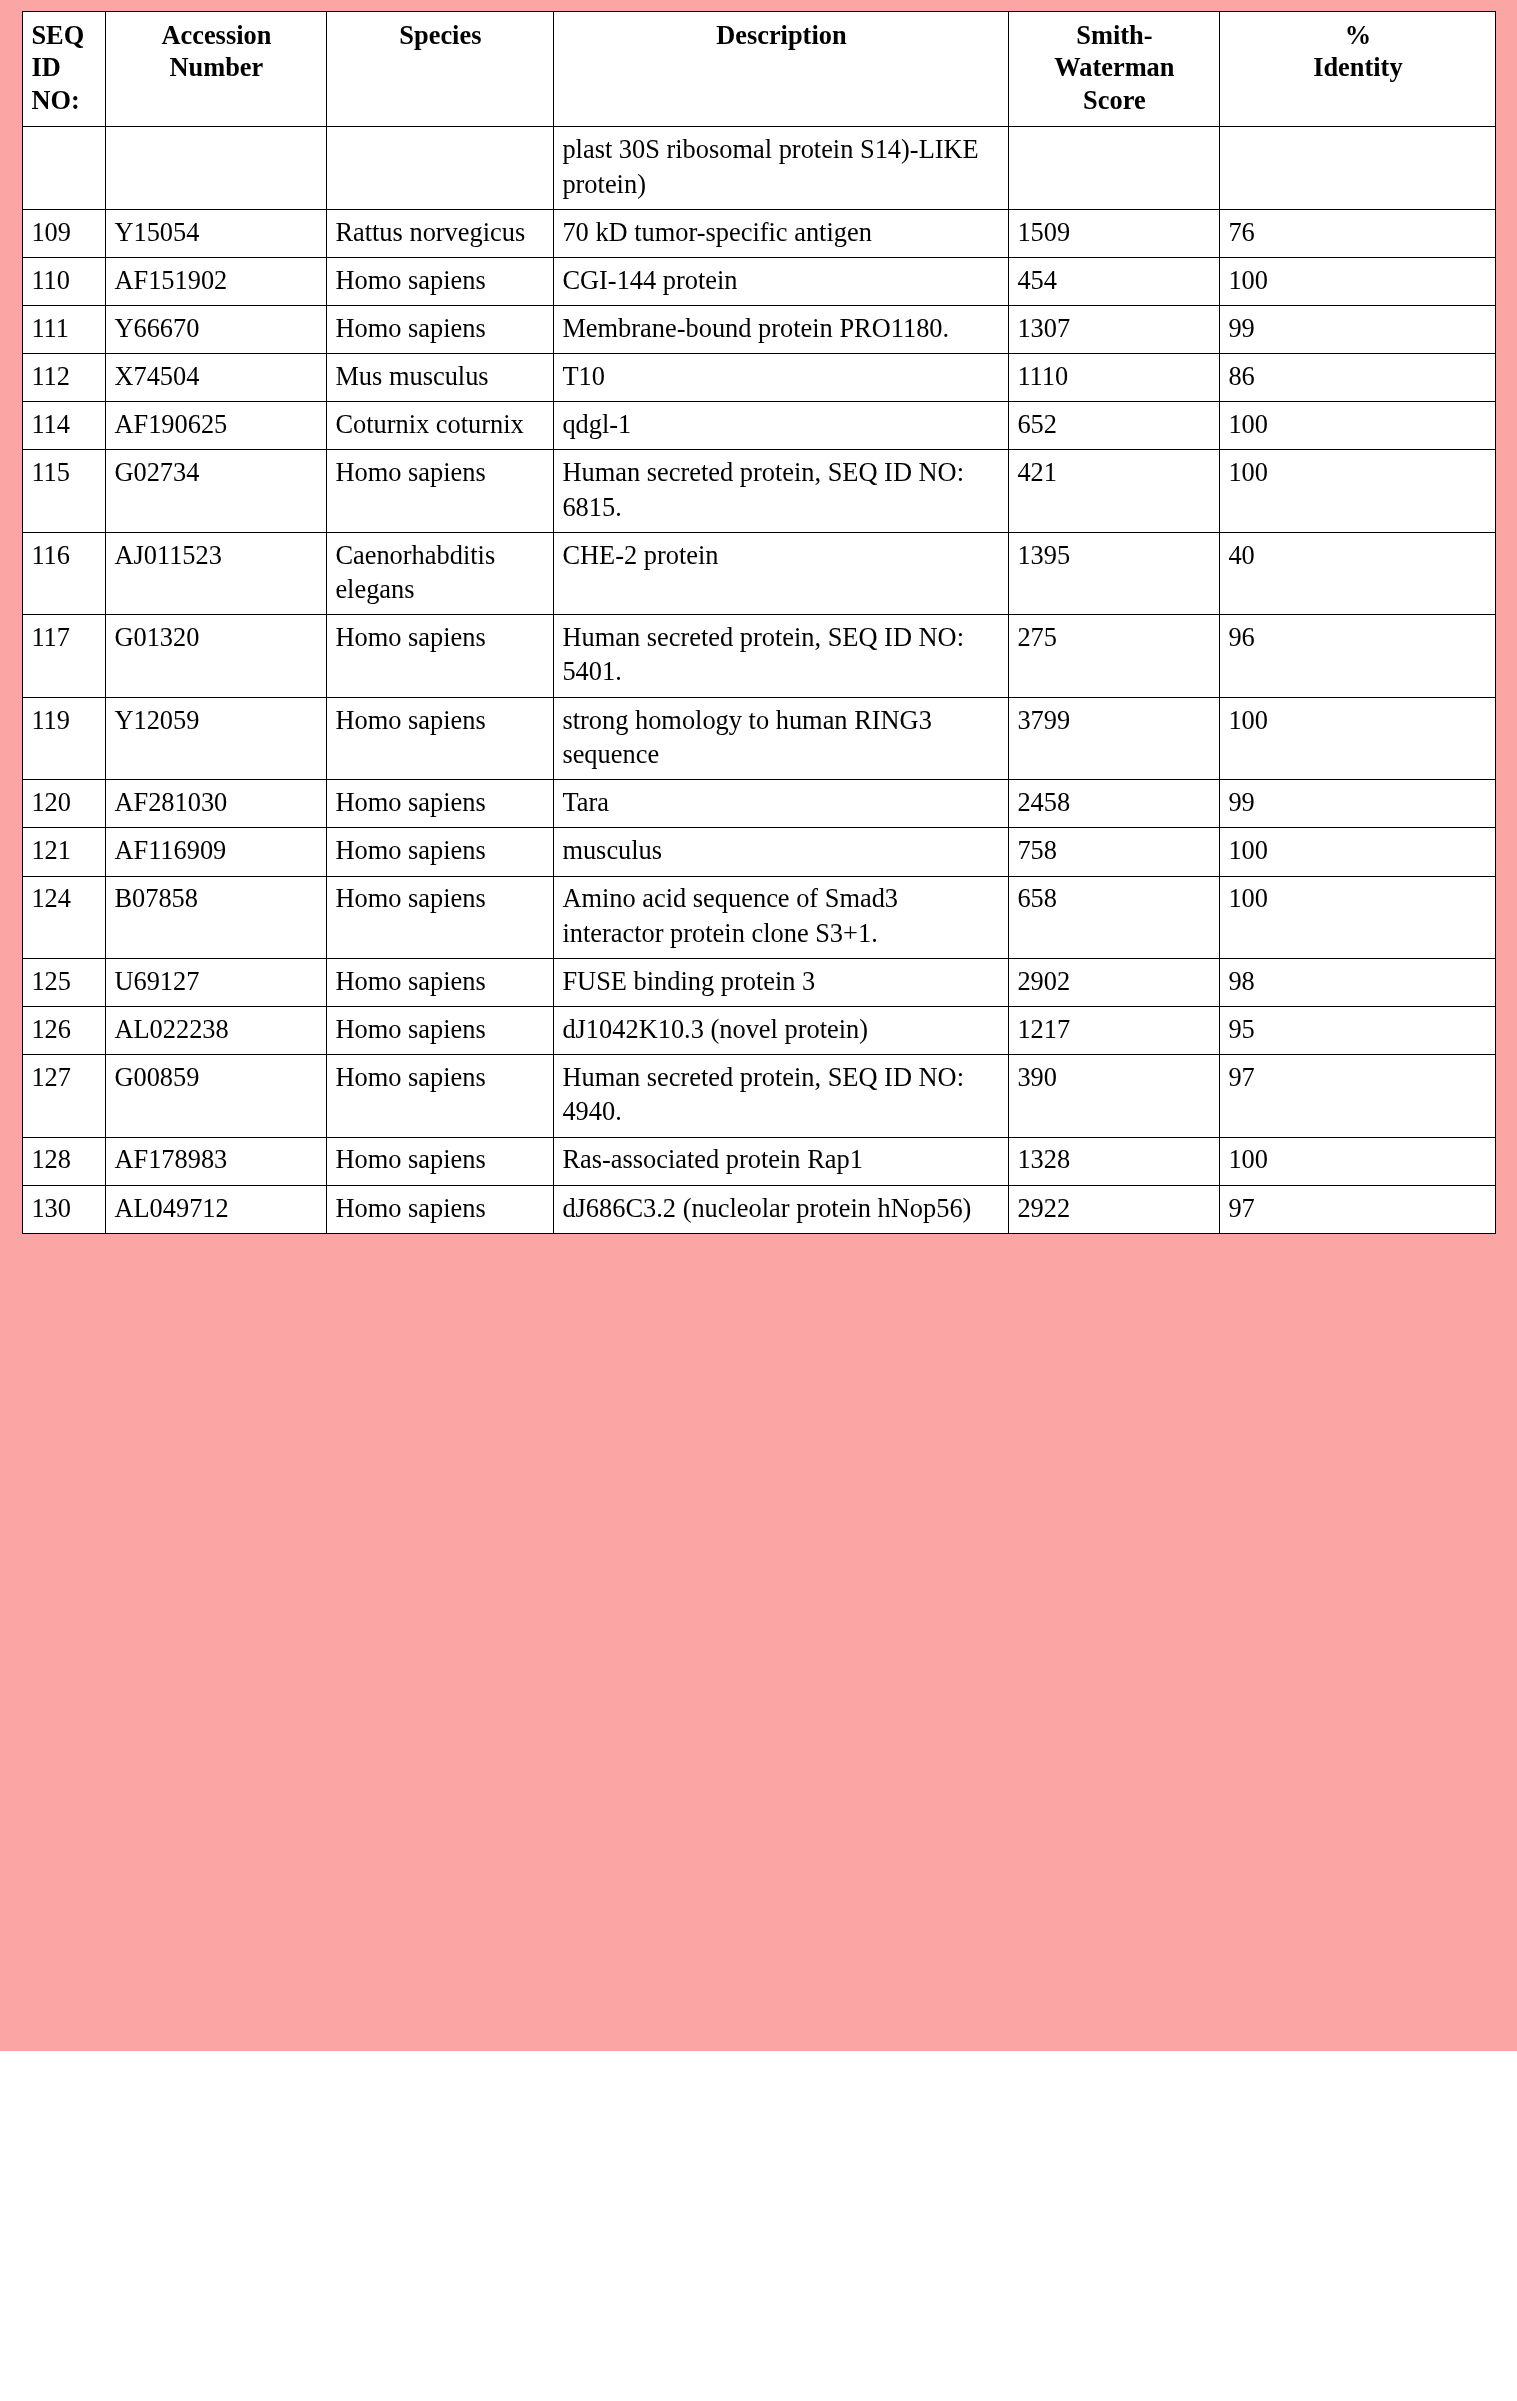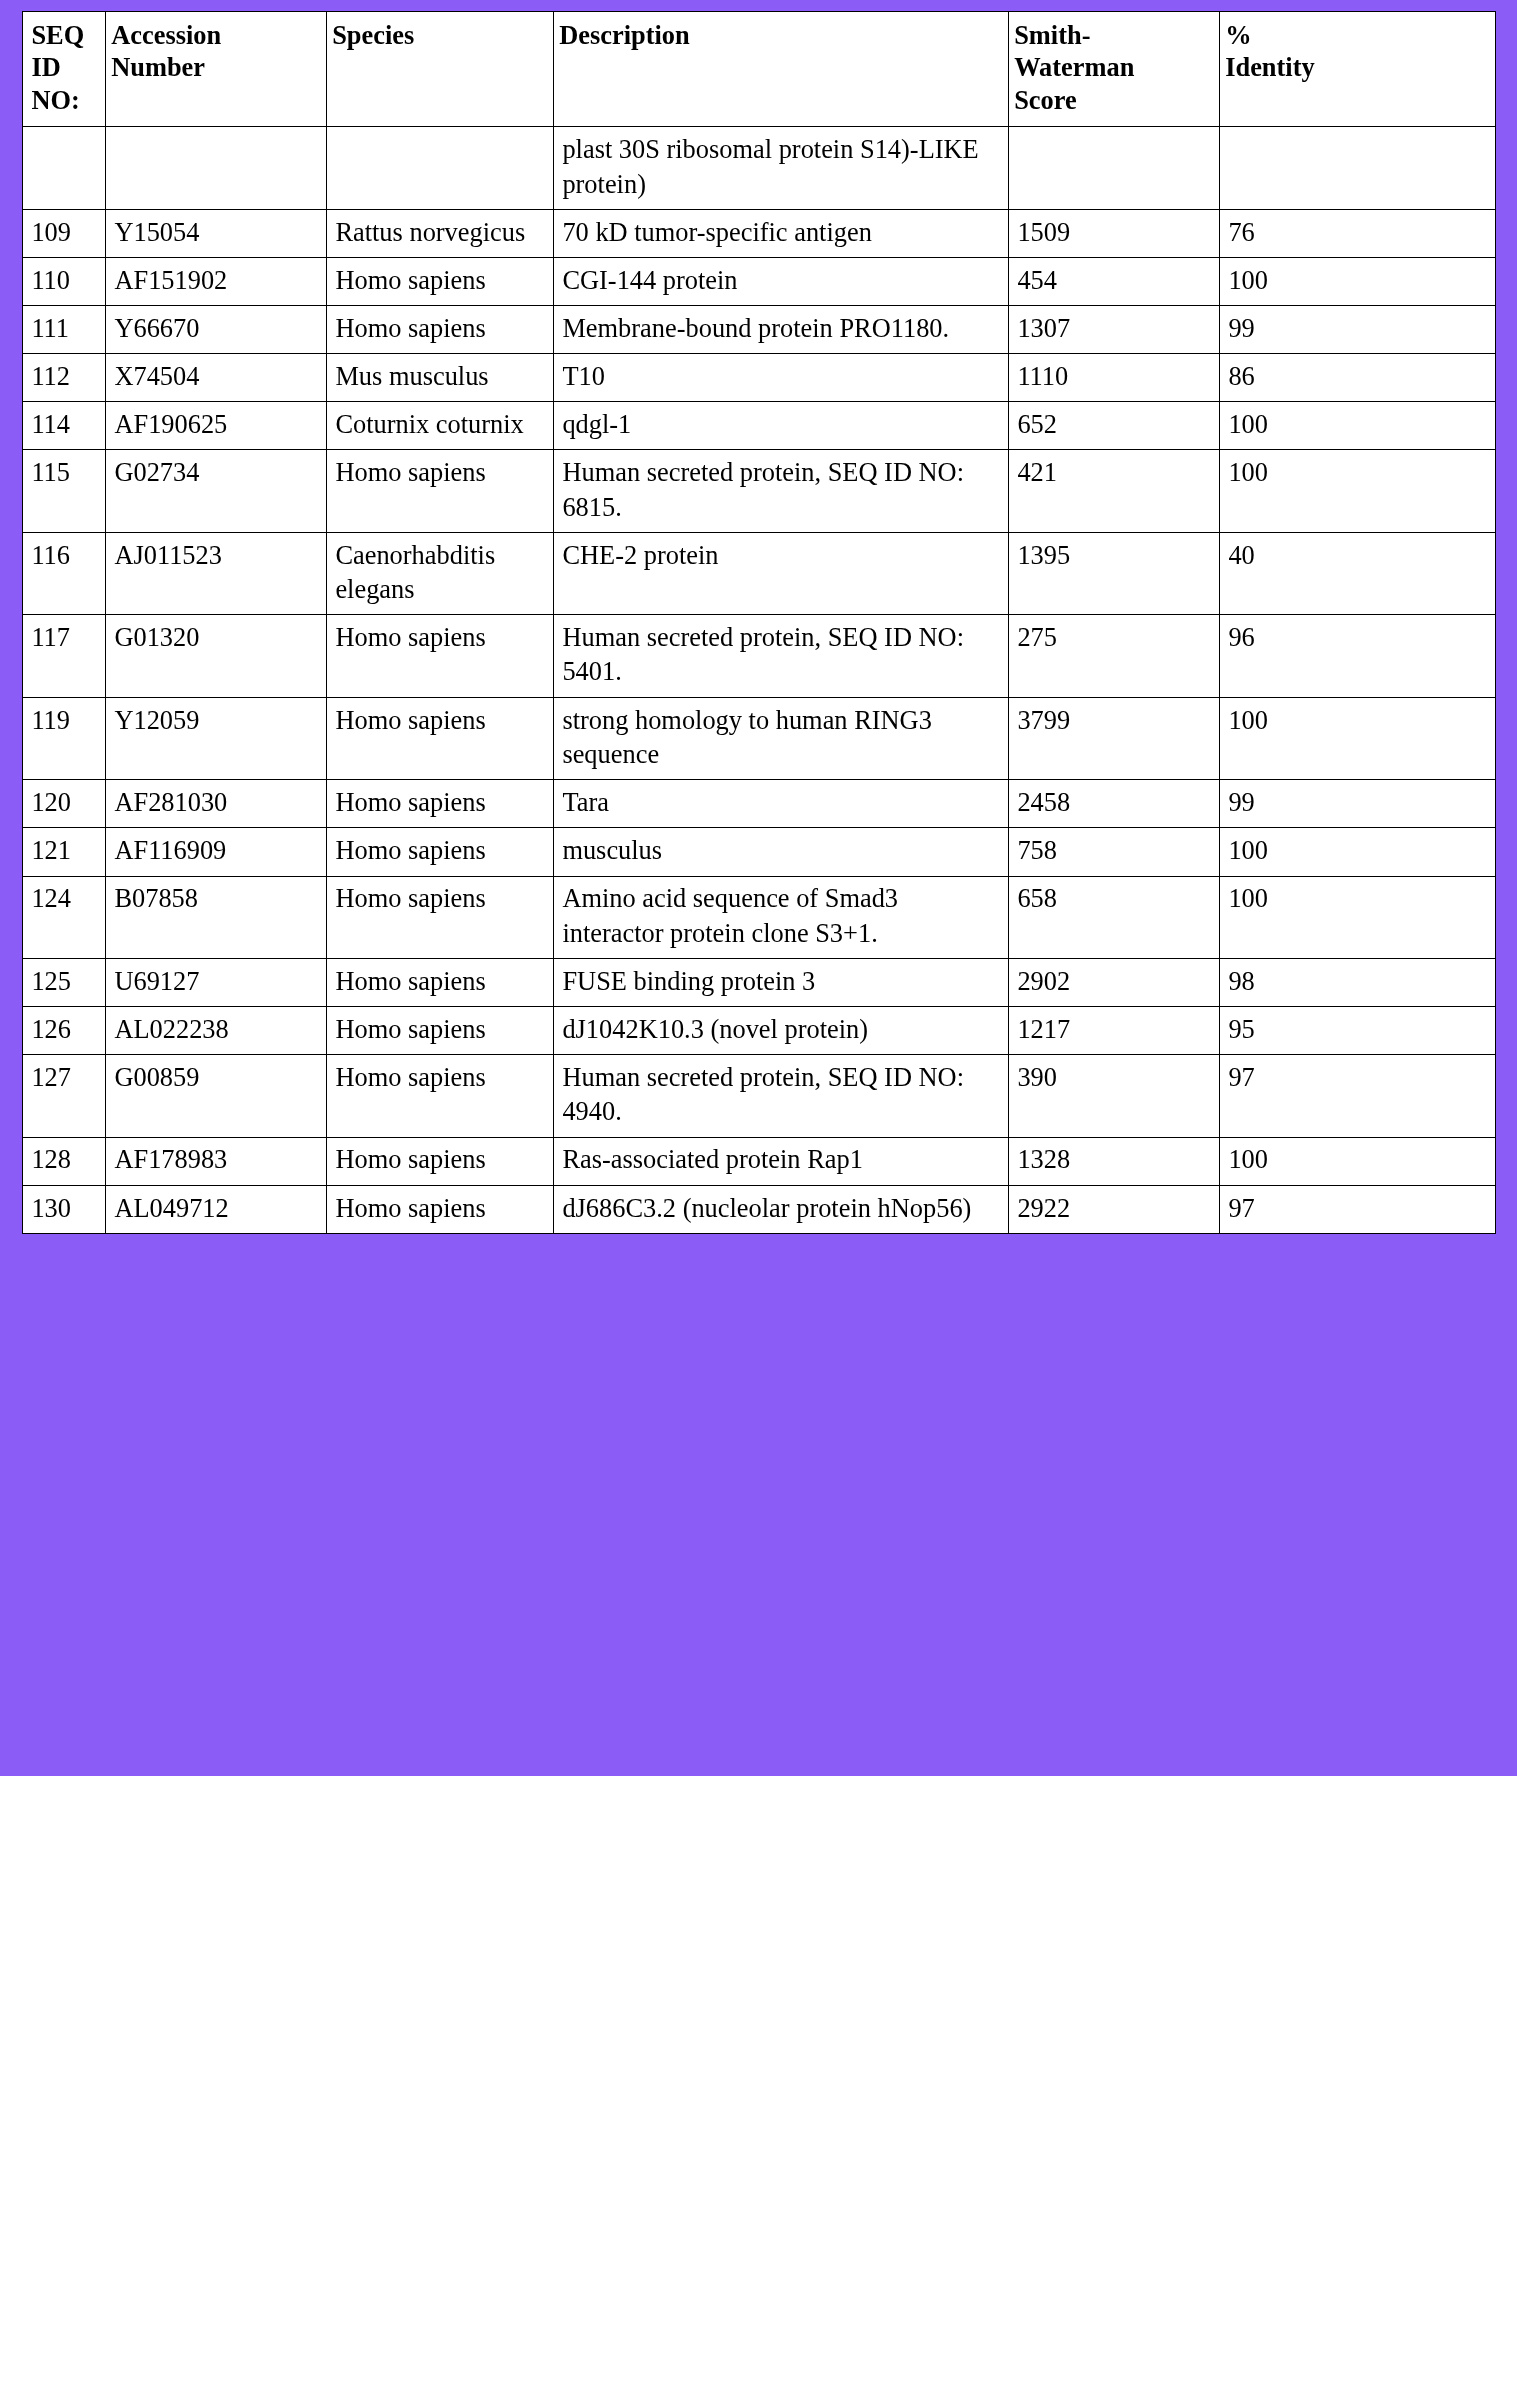--- a/index.html
+++ b/index.html
@@ -8,24 +8,24 @@
     background: #ffffff;
   }
   body {
     width: 1518px;
     font-family: "Liberation Serif", "DejaVu Serif", serif;
     color: #000000;
   }
   .page {
     position: relative;
     width: 1518px;
-    height: 1776px;
+    height: 2051px;
     box-sizing: border-box;
     padding: 11.2px 0 0 0;
-    background: #8b5cf6;
+    background: #fca5a5;
   }
   .table-wrap {
     margin-left: 22.4px;
     margin-right: 22.4px;
   }
   table.seqtable {
     border-collapse: collapse;
     table-layout: fixed;
     width: 1474px;
     background: #fff;
@@ -40,21 +40,21 @@
   table.seqtable th,
   table.seqtable td {
     border: 1.6px solid #000000;
     vertical-align: top;
     padding: 4.8px 8px 8px 8px;
     font-size: 26.4px;
     line-height: 1.30;
     font-weight: normal;
   }
   table.seqtable thead th {
-    text-align: left;
+    text-align: center;
     font-weight: bold;
     padding: 6.4px 4.8px 9.6px 4.8px;
     line-height: 1.24;
   }
   table.seqtable thead th.left-head {
     text-align: left;
     padding-left: 8px;
   }
   td.num, td.acc, td.species, td.desc, td.score, td.ident {
     text-align: left;

